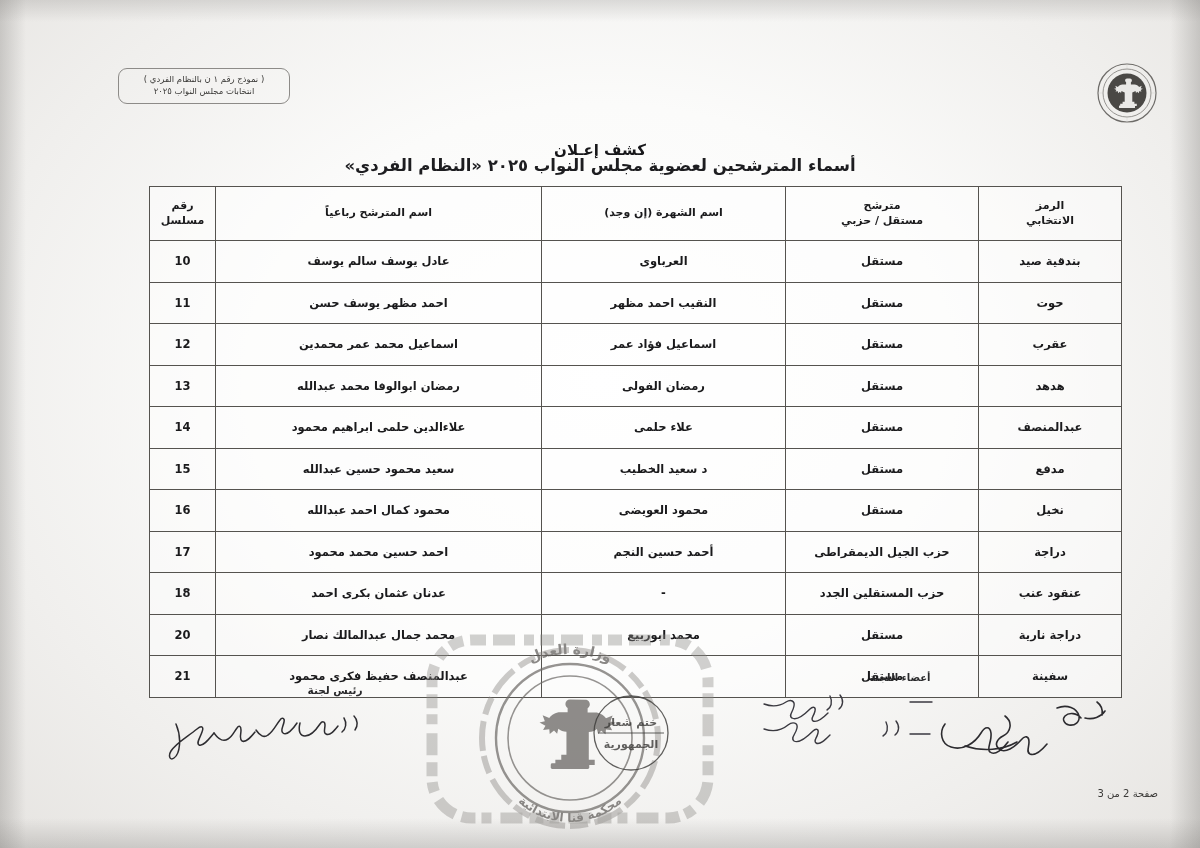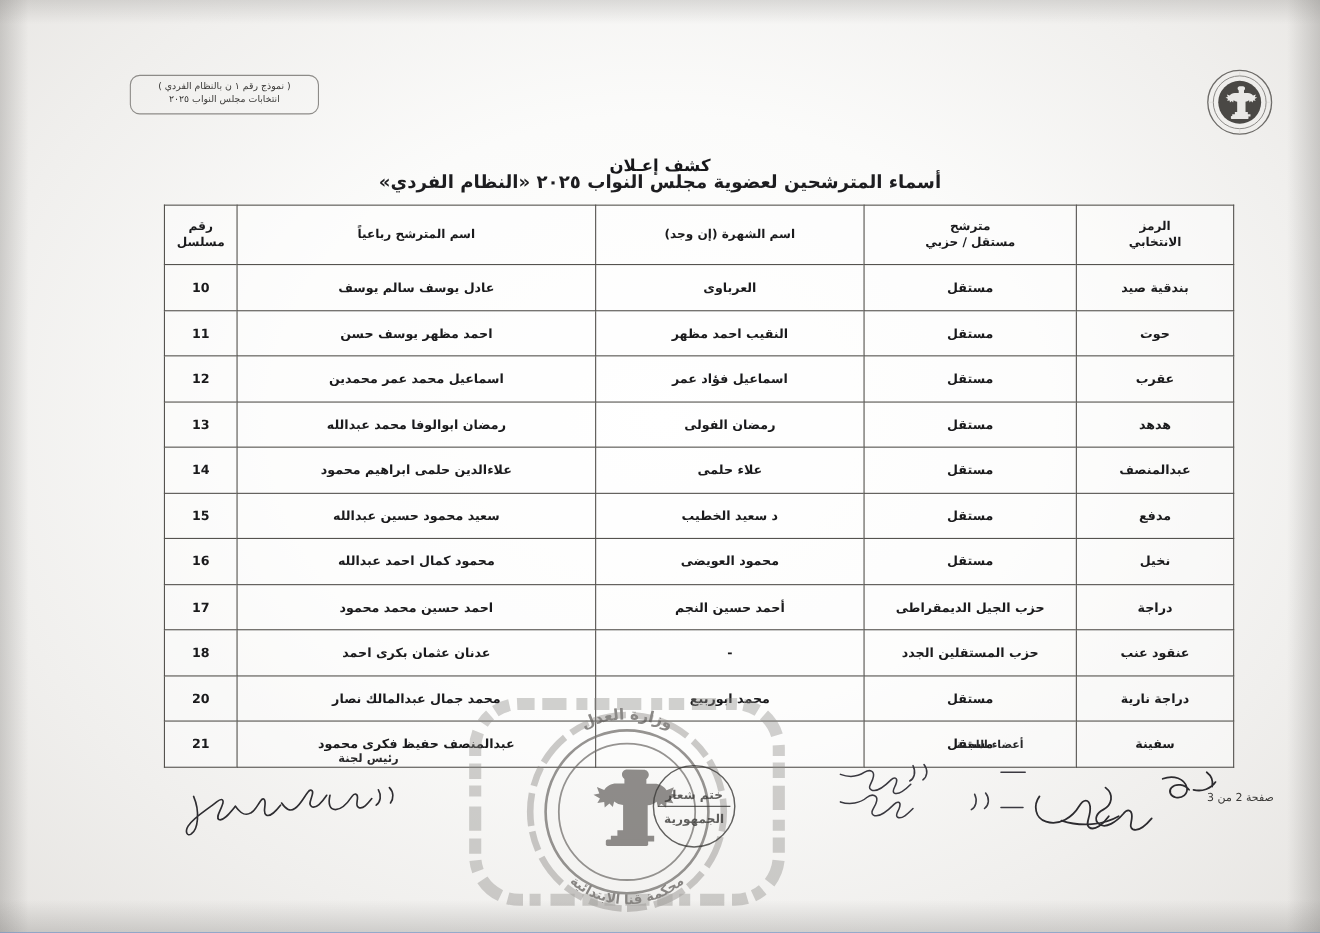--- a/index.html
+++ b/index.html
@@ -6,21 +6,21 @@
   html, body {
     margin: 0;
     padding: 0;
     background: #777;
   }
   .page {
     position: relative;
     width: 1200px;
     height: 848px;
     margin: 0 auto;
-    background: #3b82f6;
+    background: #eab308;
     overflow: hidden;
     font-family: "DejaVu Sans", "Liberation Sans", sans-serif;
     color: #1b1b1b;
   }
   
   .paper-tone {
     position: absolute;
     inset: 0;
     background:
       radial-gradient(ellipse at 50% 45%, #ffffff 0%, #fbfbfa 42%, #f0efed 74%, #e6e4e1 100%);
@@ -153,21 +153,21 @@
     top: 672px;
     left: 790px;
     width: 220px;
     text-align: center;
     color: #2a2a2c;
   }
   .sig-right .role { font-size: 10px; font-weight: bold; }
 
   .page-no {
     position: absolute;
-    top: 720px;
+    top: 788px;
     right: 42px;
     font-size: 10px;
     color: #3a3937;
   }
 
   .handwriting {
     position: absolute;
     pointer-events: none;
   }
   .hw-left   { top: 706px; left: 168px;  width: 210px; height: 62px; }

